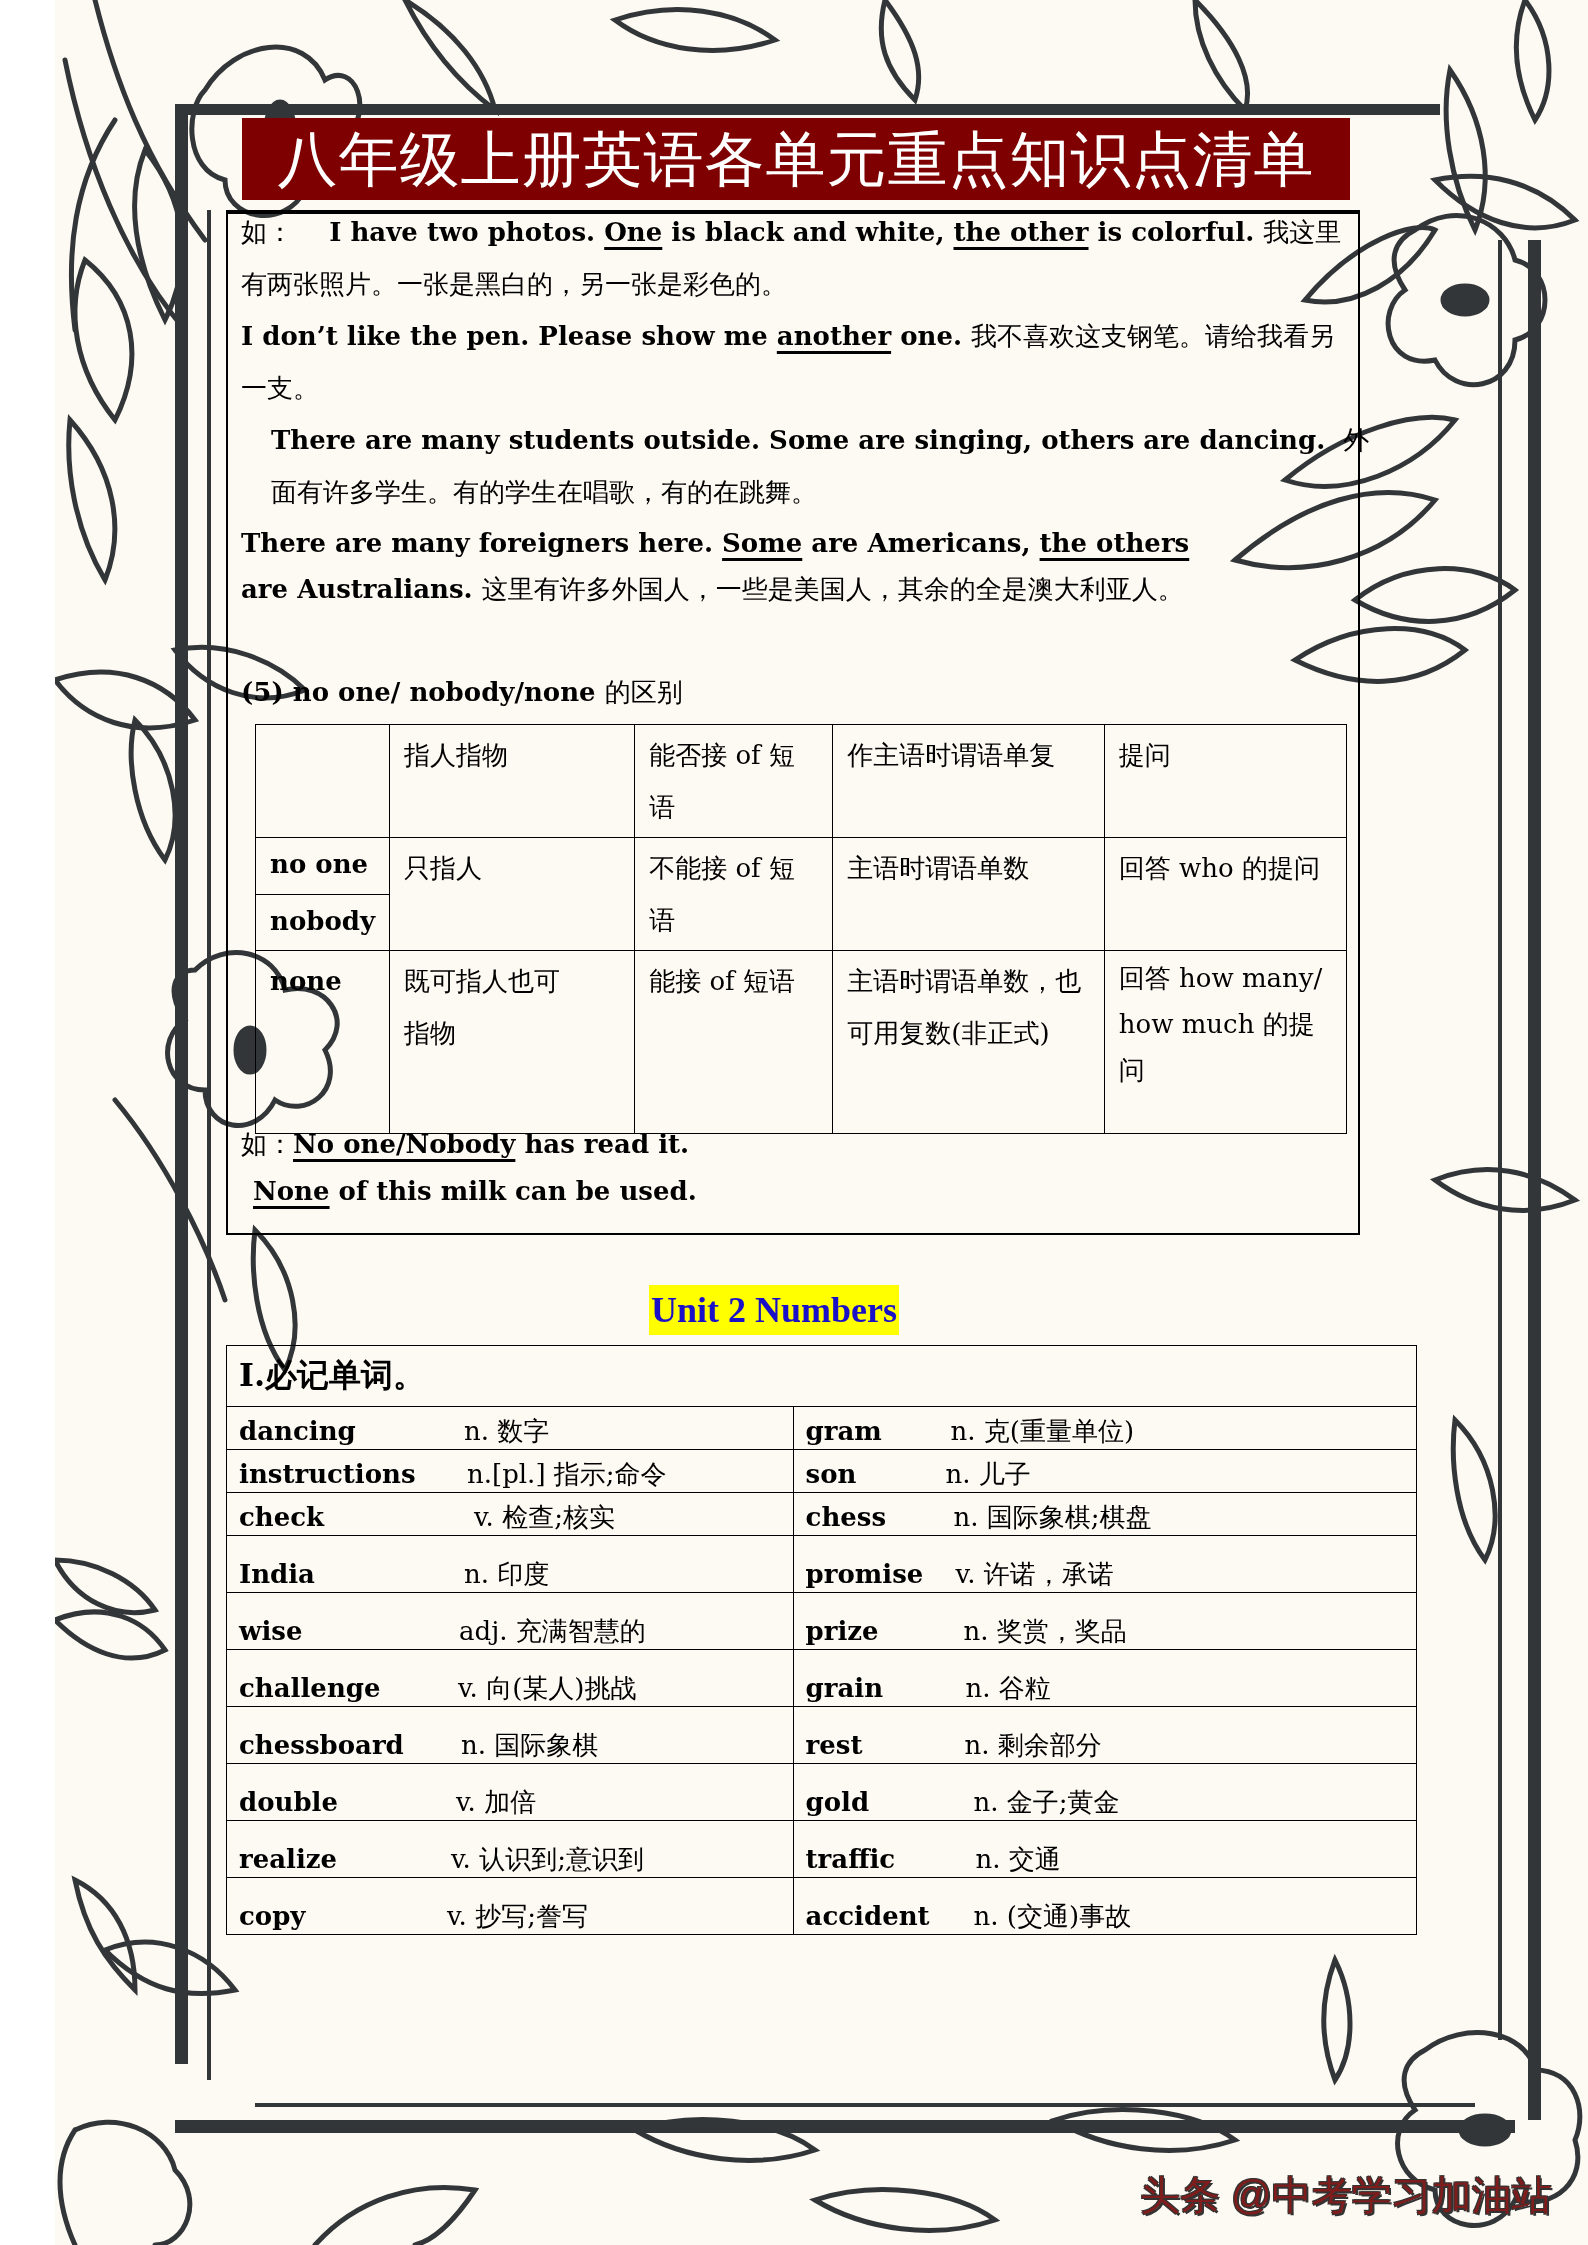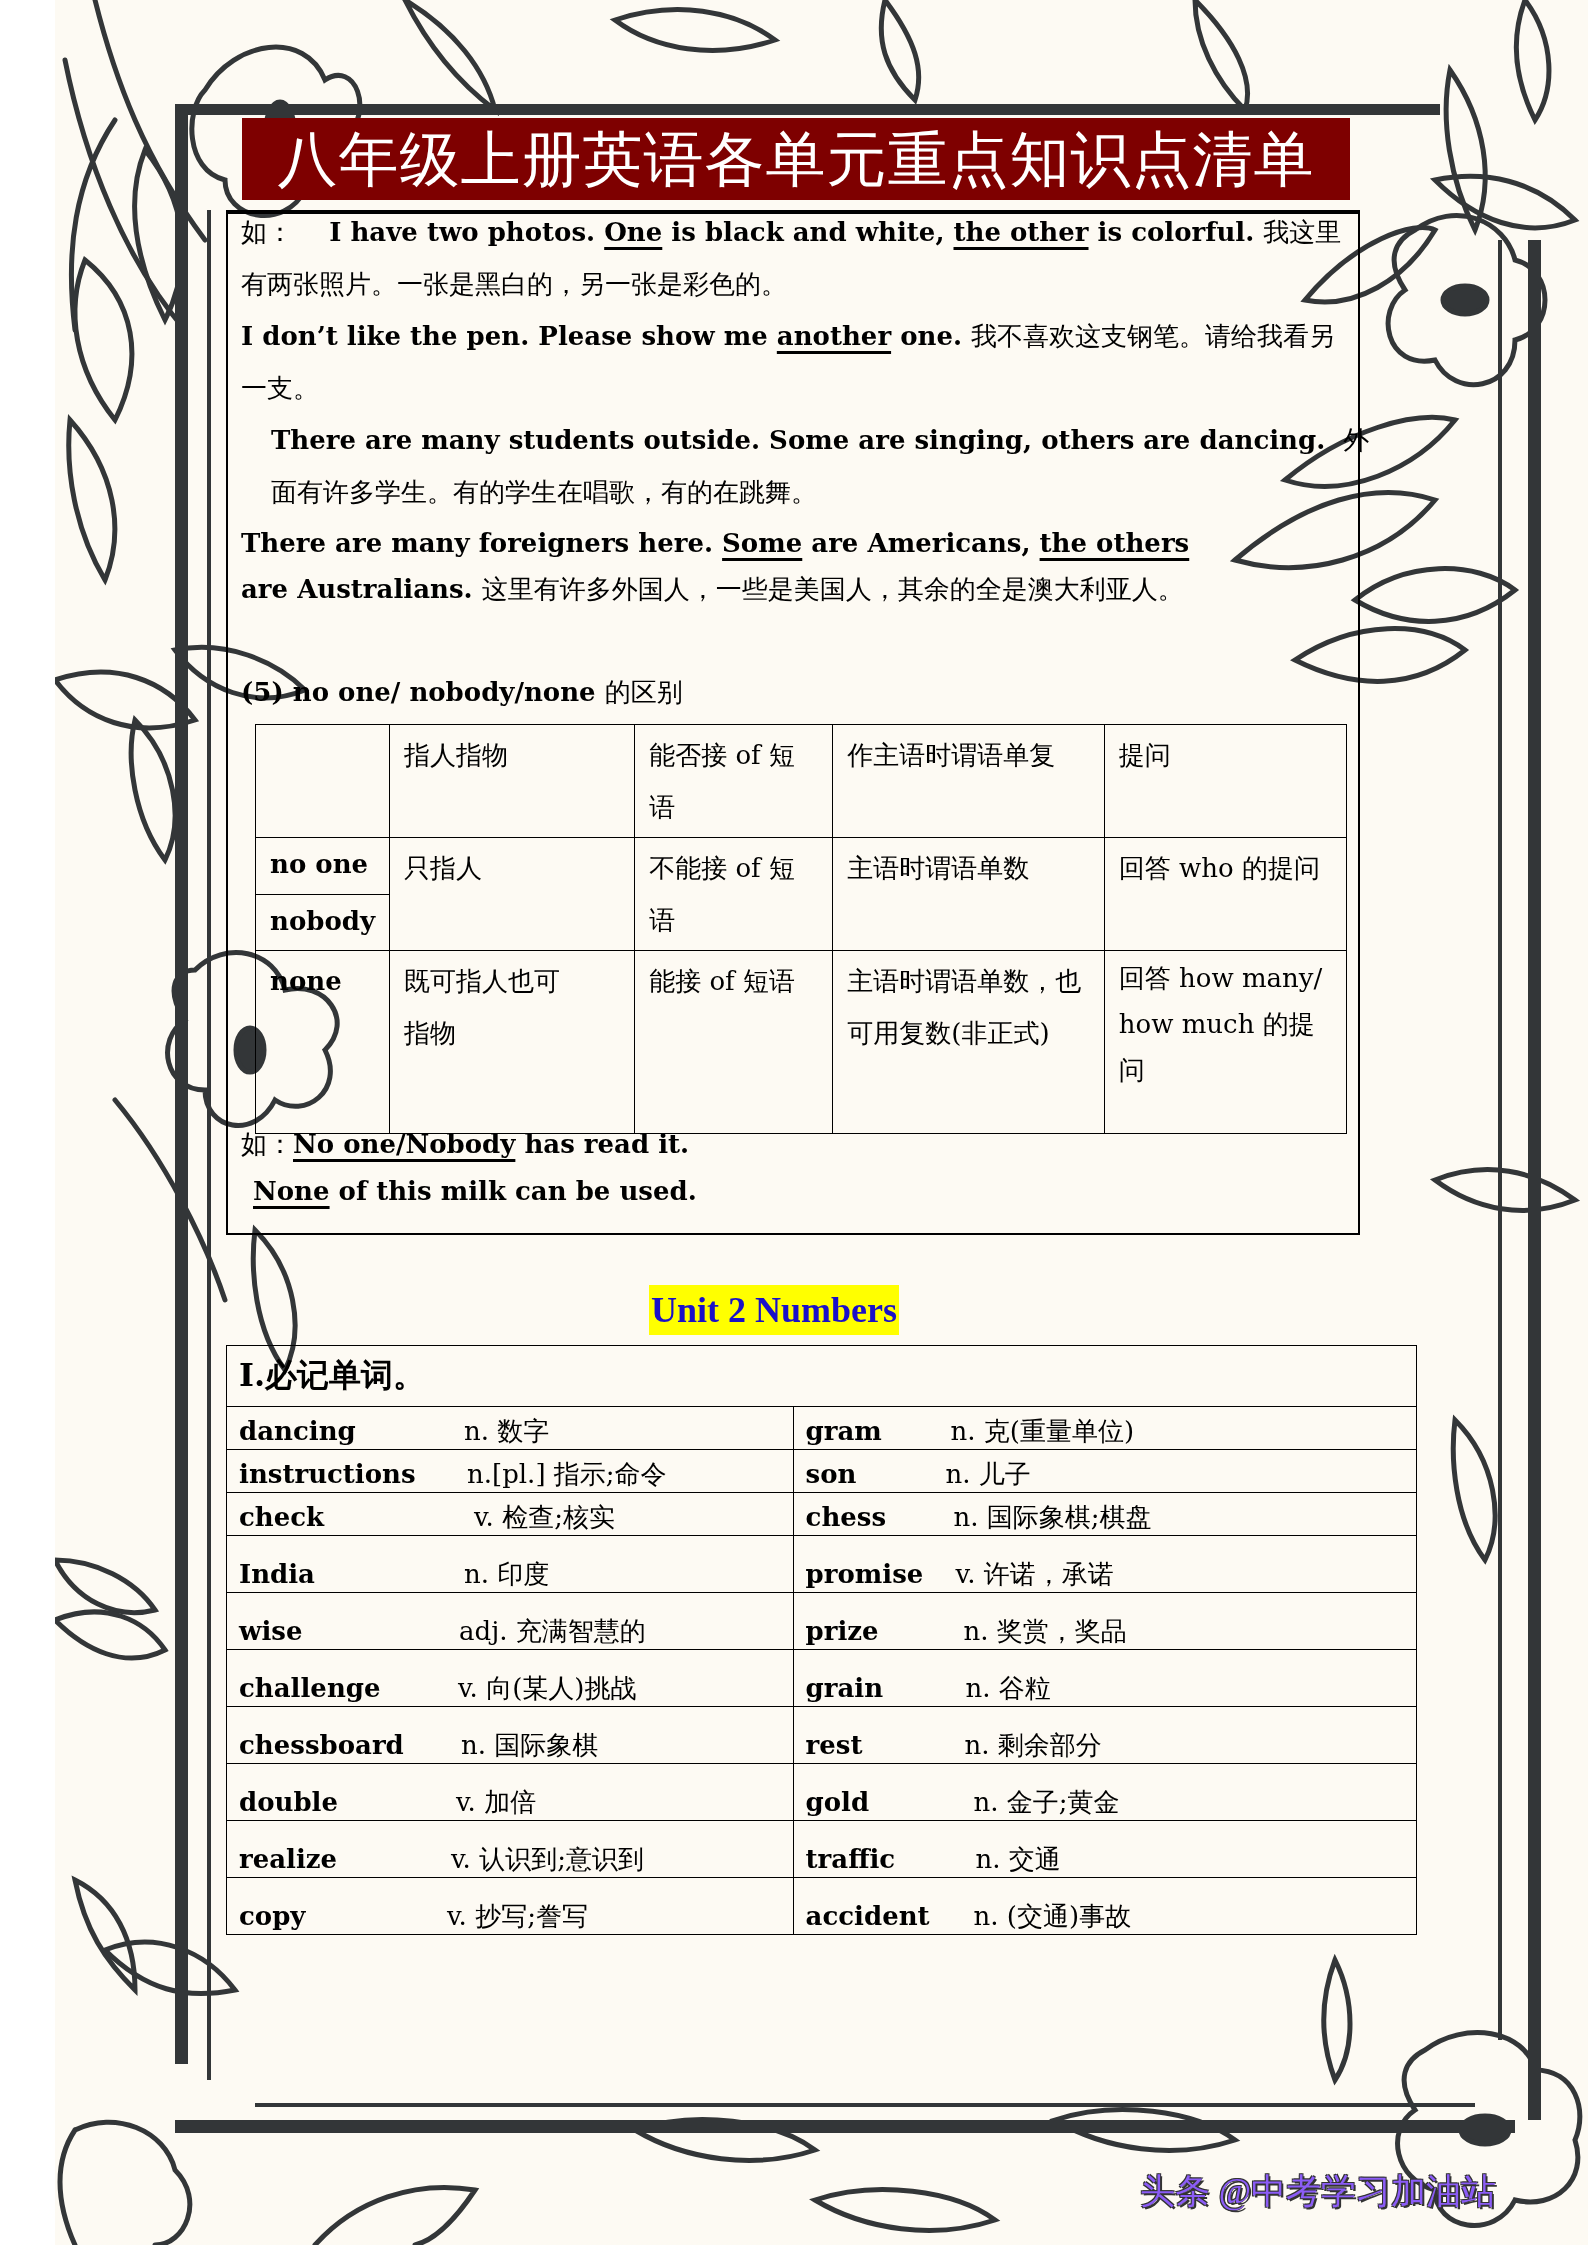--- a/index.html
+++ b/index.html
@@ -29,21 +29,21 @@
   .b { font-weight:bold; }
 
   .unit-title { left:594px; top:1285px; height:50px; line-height:50px; background:#ffff00; color:#1a10c8; font-size:36px; font-weight:bold; padding:0 2px; font-family:"Liberation Serif", serif; }
 
   table.vocab { position:absolute; left:171px; top:1345px; width:1191px; border-collapse:collapse; font-size:26px; }
   table.vocab td { border:1.5px solid #000; padding:0 12px; vertical-align:bottom; }
   table.vocab td.hdr { height:60px; vertical-align:middle; font-size:32px; font-weight:bold; }
   .w { display:inline-block; font-weight:bold; }
   .m { display:inline-block; }
 
-  .watermark { left:1085px; top:2168px; font-family:Liberation Serif, serif; font-size:35px; color:#8b5cf6; text-shadow:2px 2px 0 #333, -1px -1px 0 #333, 1px -1px 0 #333, -1px 1px 0 #333; white-space:nowrap; }
+  .watermark { left:1085px; top:2168px; font-family:Liberation Sans, sans-serif; font-size:40px; color:#7f1d1d; text-shadow:2px 2px 0 #333, -1px -1px 0 #333, 1px -1px 0 #333, -1px 1px 0 #333; white-space:nowrap; }
 </style>
 </head>
 <body>
 
 <div class="page">
 
   <svg class="deco" viewBox="0 0 1533 2245" fill="none" stroke="#333638" stroke-width="5" stroke-linecap="round">
 
     <path d="M150 90 C180 40 250 30 270 80 C300 60 320 110 290 140 C320 170 290 210 250 190 C230 230 170 220 170 180 C130 170 130 110 150 90Z"></path>
     <ellipse cx="225" cy="130" rx="14" ry="28" fill="#333638"></ellipse>

